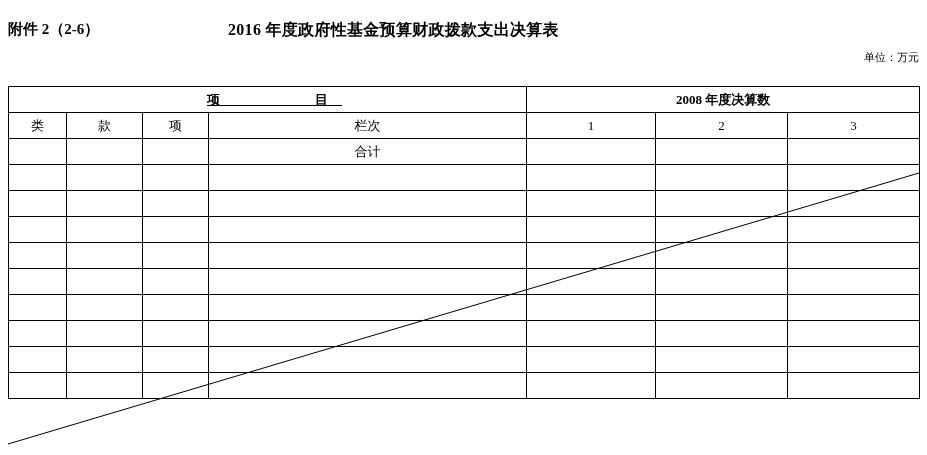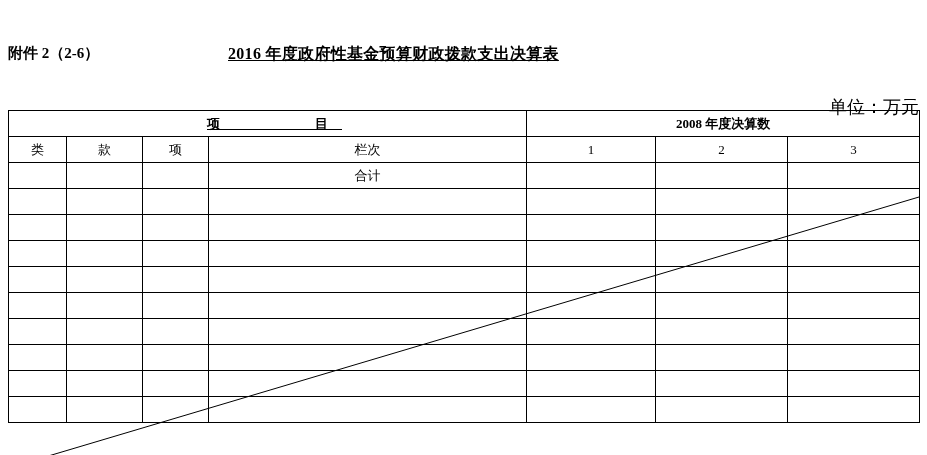--- a/index.html
+++ b/index.html
@@ -12,21 +12,20 @@
     background: #ffffff;
     font-family: "Liberation Serif", "DejaVu Serif", serif;
     color: #000000;
     position: relative;
     overflow: hidden;
   }
   .page {
     position: relative;
     width: 927px;
     height: 412px;
-    margin-top: 24px;
   }
   .header-row {
     position: absolute;
     top: 20px;
     left: 0;
     width: 927px;
     height: 30px;
   }
   .attachment-label {
     position: absolute;
@@ -39,27 +38,26 @@
     white-space: nowrap;
   }
   .doc-title {
     position: absolute;
     left: 228px;
     top: 0;
     font-size: 16px;
     font-weight: bold;
     white-space: nowrap;
     letter-spacing: 0.3px;
-    text-decoration: underline;
   }
   .unit-line {
     position: absolute;
-    top: 71px;
+    top: 50px;
     right: 8px;
-    font-size: 18px;
+    font-size: 11px;
     white-space: nowrap;
   }
   table.main {
     position: absolute;
     top: 86px;
     left: 8px;
     width: 911px;
     border-collapse: collapse;
     table-layout: fixed;
   }

